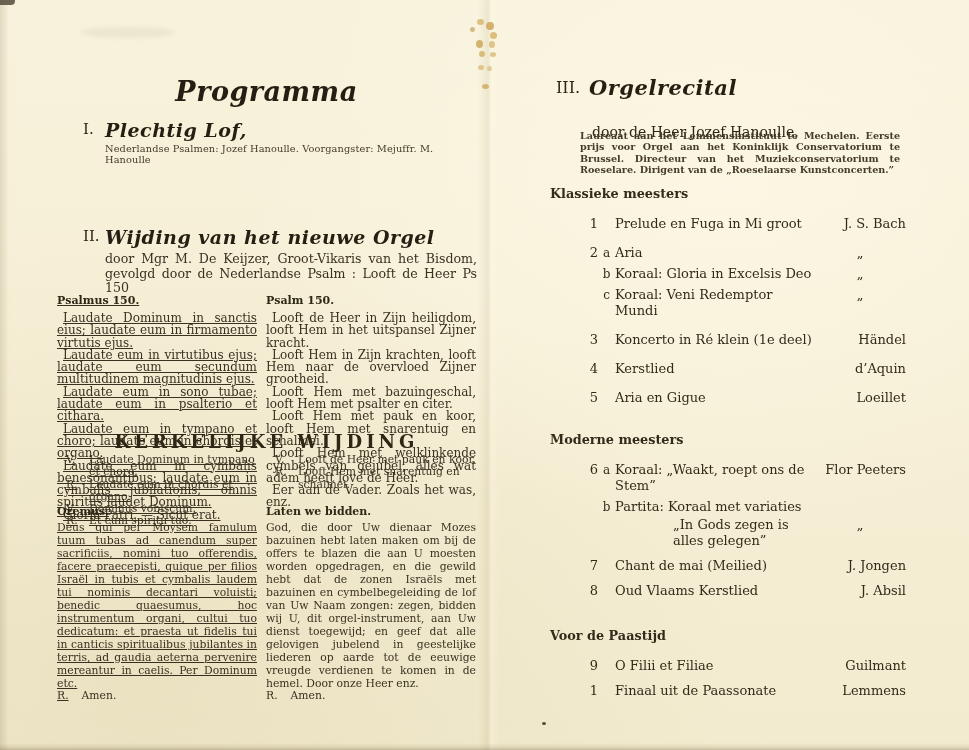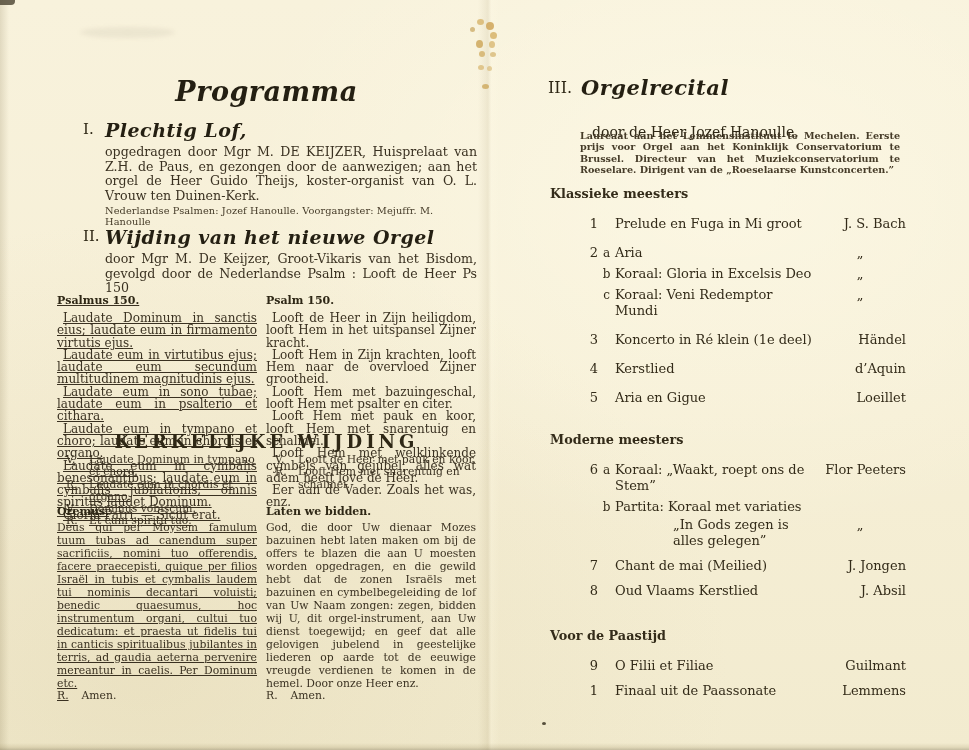--- a/index.html
+++ b/index.html
@@ -55,21 +55,21 @@
   .v-row .vt{flex:1;}
 
   .prayers{top:505px;}
   .pr-head{margin:0;font-size:11px;font-weight:700;color:#2e2715;}
   .pr-body{margin:3px 0 0 0;font-size:10.8px;line-height:13px;text-align:justify;color:#3a3121;}
   .pr-resp{margin:0;font-size:10.8px;line-height:12.3px;}
   .pr-resp .rt{display:inline-block;margin-left:13px;}
 
   
   .sec3{top:76px;}
-  .numeral3{margin-left:0;width:33px;font-size:16px;}
+  .numeral3{margin-left:8px;width:33px;font-size:16px;}
   .h3s{font-size:21px;line-height:24px;}
   .performer{position:absolute;top:112px;left:32px;margin:12px;font-size:14px;color:#2e2715;}
   .bio{position:absolute;top:130px;left:32px;width:320px;margin:0;
     font-size:9.6px;line-height:11.3px;text-align:justify;font-weight:700;color:#453b28;}
 
   .groups{position:absolute;top:186px;left:0;width:360px;}
   .g-title{margin:0 0 0 2px;font-size:12.8px;color:#332b19;}
   .g1{margin-top:0;} .g2{margin-top:26px;} .g3{margin-top:29px;}
   .row{display:flex;width:358px;font-size:13px;line-height:16px;color:#332b19;}
   .row .num{width:50px;flex:none;text-align:right;}
@@ -108,21 +108,20 @@
   <div class="speck" style="left:542px;top:722px;width:4px;height:3px;"></div>
 
   <div class="page page-left">
     <h1 class="title script">Programma</h1>
 
     <div class="section sec1">
       <div class="sec-head">
         <span class="numeral">I.</span>
         <span class="h2 script">Plechtig Lof,</span>
       </div>
-      <p class="sec-body">opgedragen door Mgr M. DE KEIJZER, Huisprelaat van Z.H. de Paus, en gezongen door de aanwezigen; aan het orgel de Heer Guido Theijs, koster-organist van O. L. Vrouw ten Duinen-Kerk.</p>
       <p class="sec-note">Nederlandse Psalmen: Jozef Hanoulle. Voorgangster: Mejuffr. M. Hanoulle</p>
     </div>
 
     <div class="section sec2">
       <div class="sec-head">
         <span class="numeral">II.</span>
         <span class="h2 script">Wijding van het nieuwe Orgel</span>
       </div>
       <p class="sec-body">door Mgr M. De Keijzer, Groot-Vikaris van het Bisdom, gevolgd door de Nederlandse Psalm : Looft de Heer Ps 150</p>
     </div>

